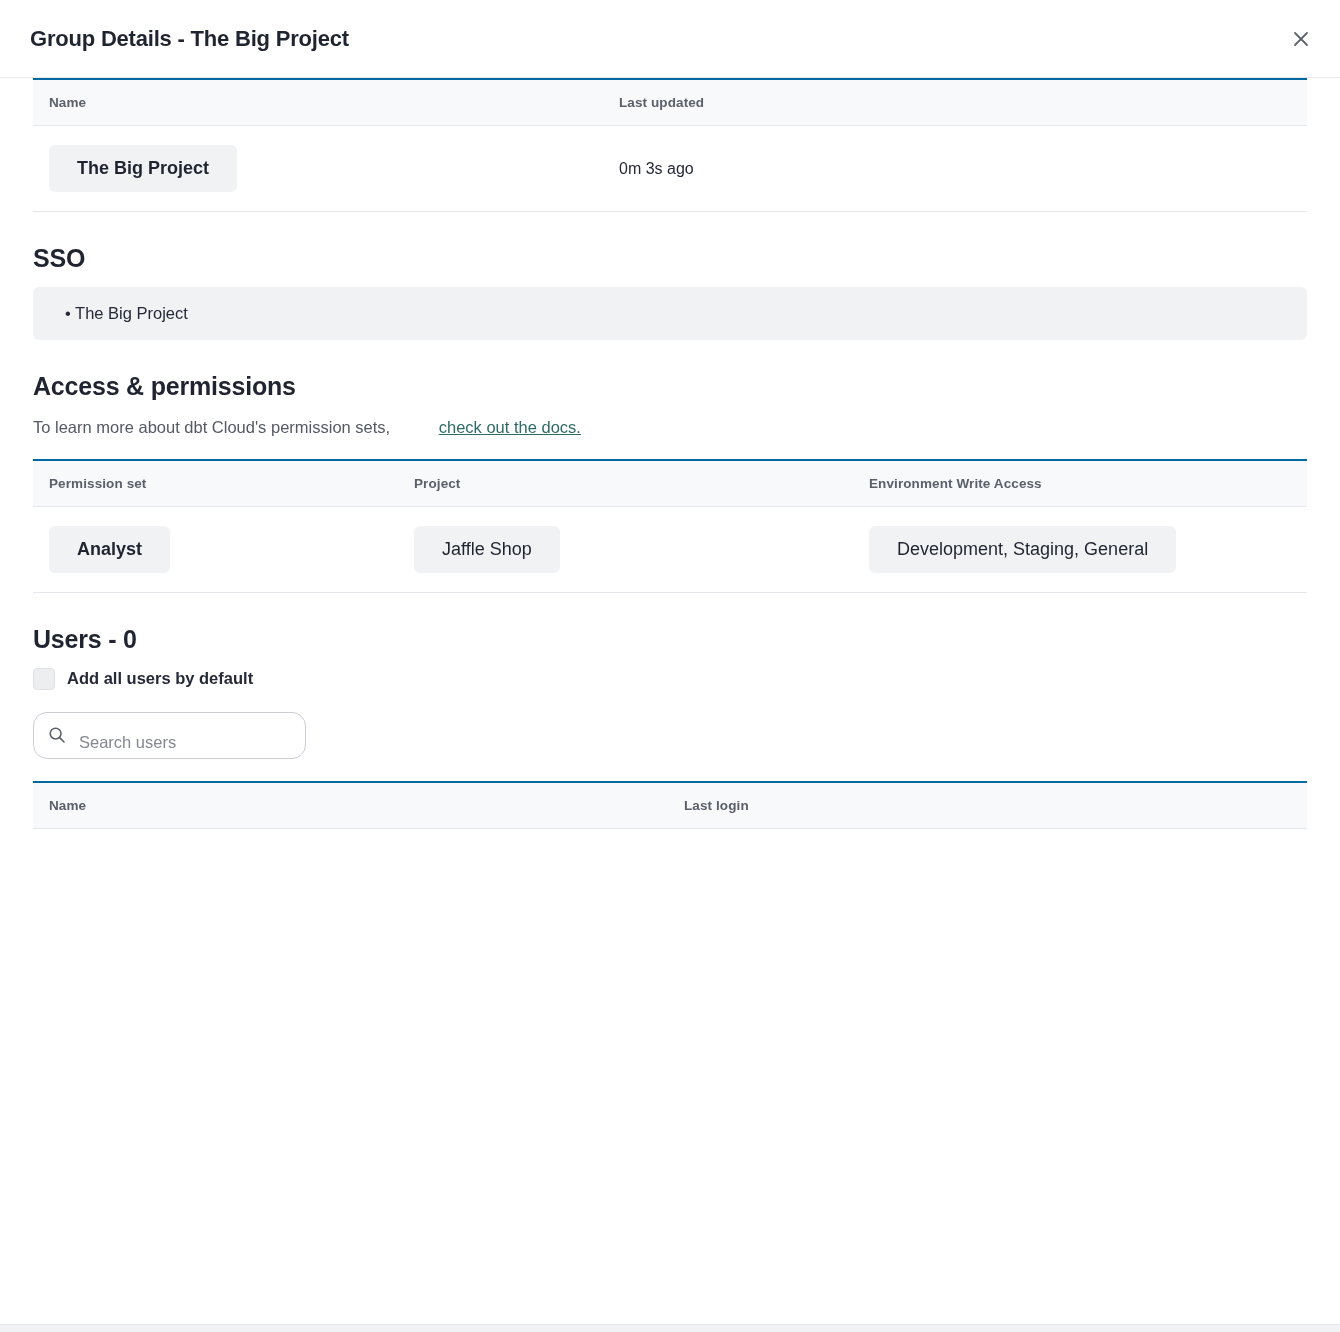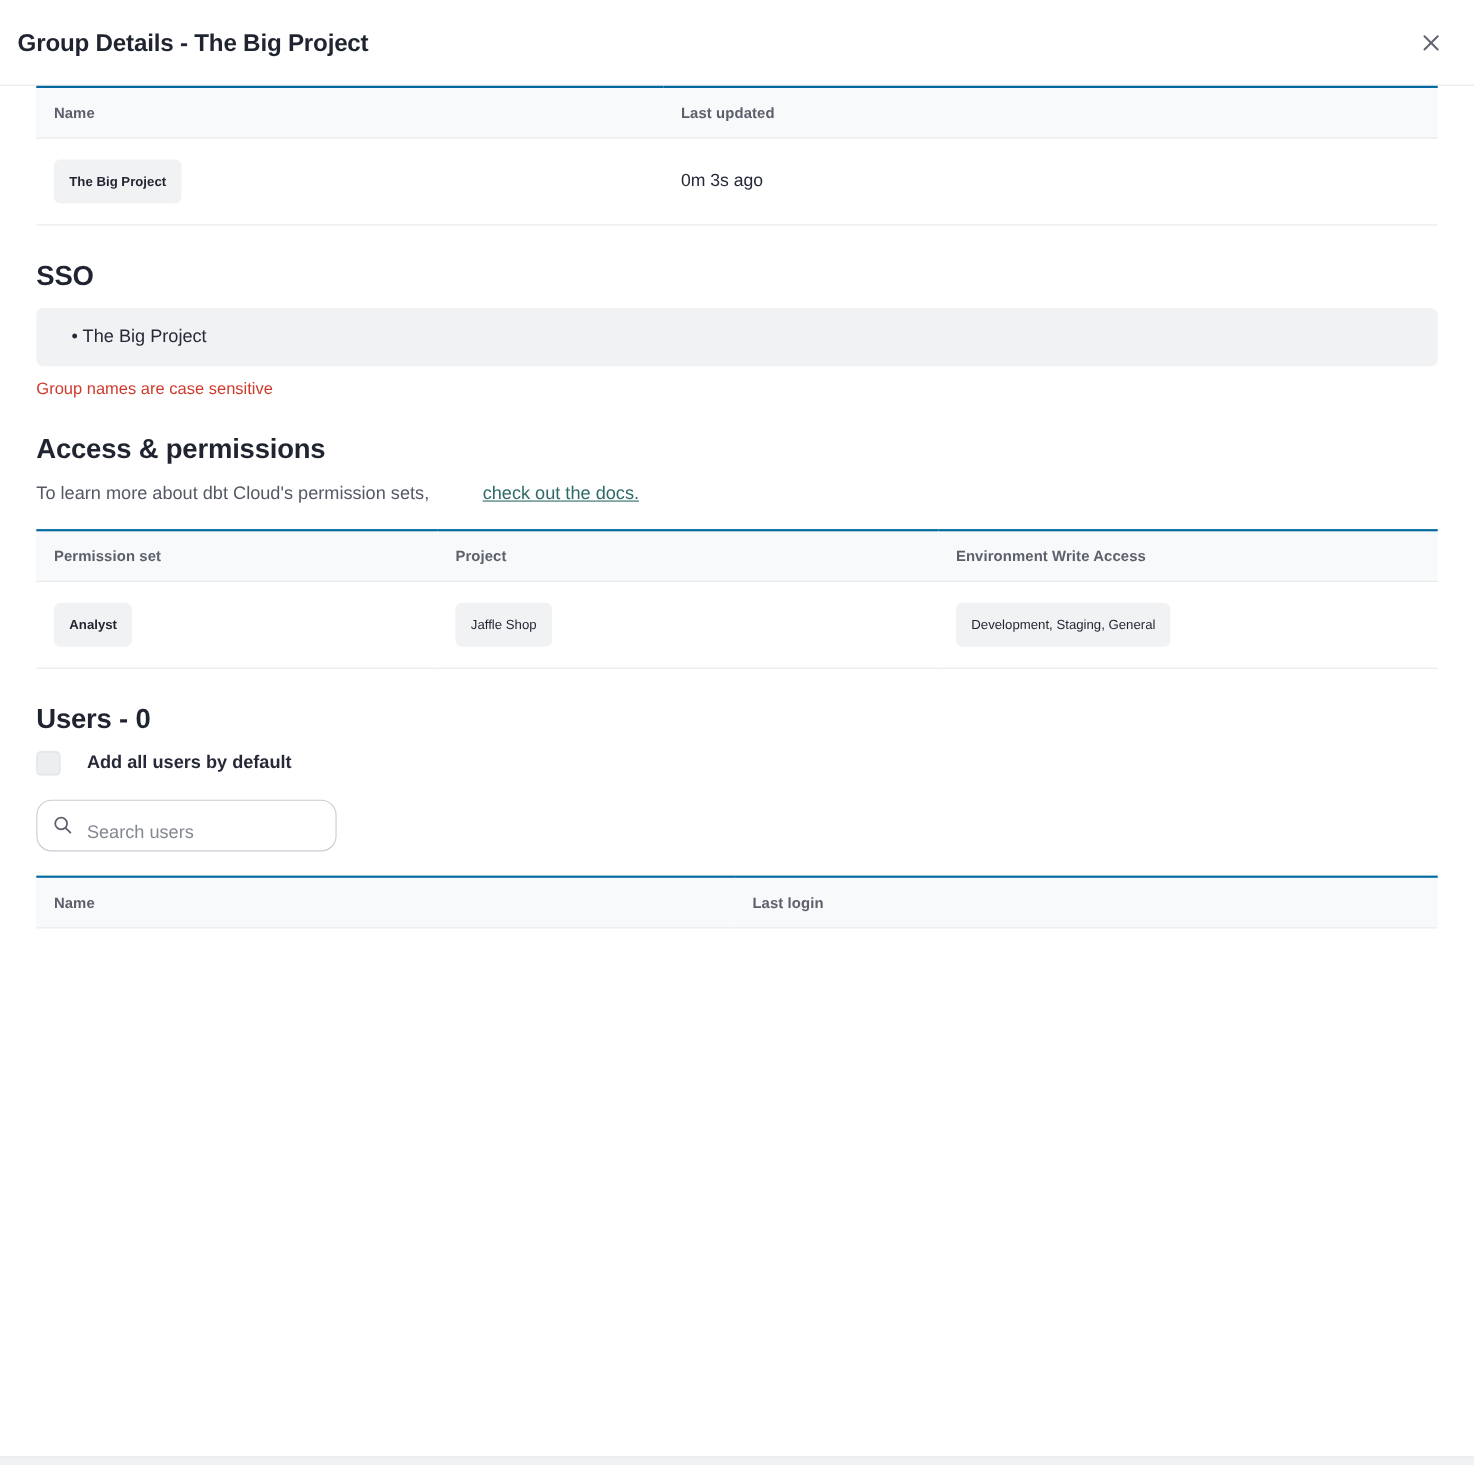--- a/index.html
+++ b/index.html
@@ -16,21 +16,21 @@
     overflow: hidden;
     position: relative;
   }
 
   
   .modal-header {
     height: 78px;
     display: flex;
     align-items: center;
     justify-content: space-between;
-    padding: 0 22px 0 16px;
+    padding: 0 22px 0 30px;
     border-bottom: 1px solid #e6e8ec;
   }
   .modal-title {
     font-size: 22px;
     font-weight: bold;
     letter-spacing: -0.2px;
     color: #1f2430;
   }
   .close-btn {
     width: 34px;
@@ -68,22 +68,22 @@
   }
   .tbl tbody td {
     border-bottom: 1px solid #e6e8ec;
     padding: 19px 0 19px 16px;
     vertical-align: middle;
   }
   .pill {
     display: inline-block;
     background: #f1f2f4;
     border-radius: 6px;
-    padding: 13px 14px;
-    font-size: 12px;
+    padding: 13px 28px;
+    font-size: 18px;
     font-weight: bold;
     color: #1f2430;
   }
   .pill.normal { font-weight: normal; }
   .plain-cell {
     font-size: 16px;
     color: #262a38;
   }
 
   
@@ -125,21 +125,21 @@
   
   .perm-table thead th:nth-child(1) { width: 365px; }
   .perm-table thead th:nth-child(2) { width: 455px; }
   .perm-table tbody td { padding: 19px 0 19px 16px; }
 
   
   .users-title { margin-top: 38px; }
   .checkbox-row {
     display: flex;
     align-items: center;
-    gap: 24px;
+    gap: 12px;
     margin: 10px 0 22px 0;
   }
   .checkbox {
     width: 22px;
     height: 22px;
     border-radius: 4px;
     background: #eceef0;
     border: 1px solid #dfe1e5;
     cursor: pointer;
   }
@@ -230,21 +230,20 @@
         </td>
         <td class="plain-cell">0m 3s ago</td>
       </tr>
     </tbody>
   </table>
 
   <h2 class="section-title">SSO</h2>
   <div class="sso-box">
     <span>• The Big Project</span>
   </div>
-  <p class="warn-text">Group names are case sensitive</p>
 
   <h2 class="section-title">Access &amp; permissions</h2>
   <p class="section-desc">
     <span>To learn more about dbt Cloud's permission sets, </span><a class="docs-link" href="#">check out the docs.</a>
   </p>
 
   <table class="tbl perm-table">
     <thead>
       <tr>
         <th>Permission set</th>

